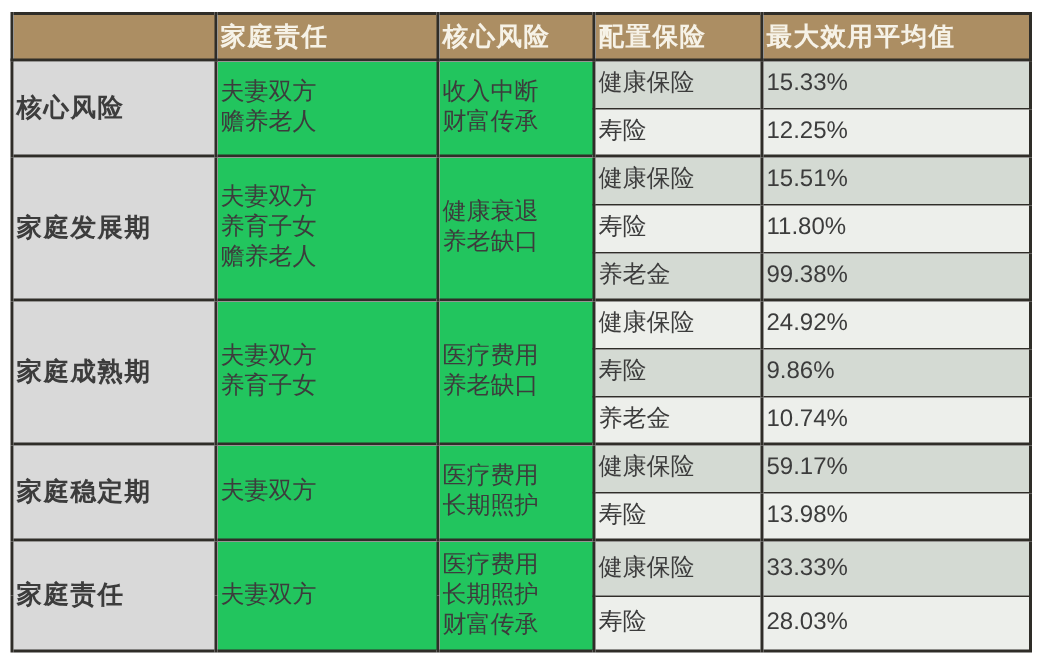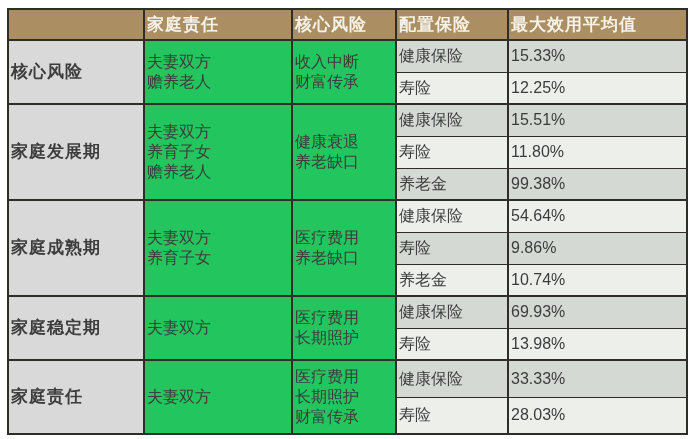--- a/index.html
+++ b/index.html
@@ -116,41 +116,41 @@
           <td rowspan="3" class="stage-col">家庭成熟期</td>
           <td rowspan="3" class="plain-col">
             <div class="cell-line">夫妻双方</div>
             <div class="cell-line">养育子女</div>
           </td>
           <td rowspan="3" class="plain-col">
             <div class="cell-line">医疗费用</div>
             <div class="cell-line">养老缺口</div>
           </td>
           <td class="band-light">健康保险</td>
-          <td class="band-light">54.64%</td>
+          <td class="band-light">24.92%</td>
         </tr>
         <tr>
           <td class="band-dark">寿险</td>
           <td class="band-dark">9.86%</td>
         </tr>
         <tr>
           <td class="band-light">养老金</td>
           <td class="band-light">10.74%</td>
         </tr>
         <tr class="group-start">
           <td rowspan="2" class="stage-col">家庭稳定期</td>
           <td rowspan="2" class="plain-col">
             <div class="cell-line">夫妻双方</div>
           </td>
           <td rowspan="2" class="plain-col">
             <div class="cell-line">医疗费用</div>
             <div class="cell-line">长期照护</div>
           </td>
           <td class="band-dark">健康保险</td>
-          <td class="band-dark">69.93%</td>
+          <td class="band-dark">59.17%</td>
         </tr>
         <tr>
           <td class="band-light">寿险</td>
           <td class="band-light">13.98%</td>
         </tr>
         <tr class="tall group-start">
           <td rowspan="2" class="stage-col">家庭责任</td>
           <td rowspan="2" class="plain-col">
             <div class="cell-line">夫妻双方</div>
           </td>

